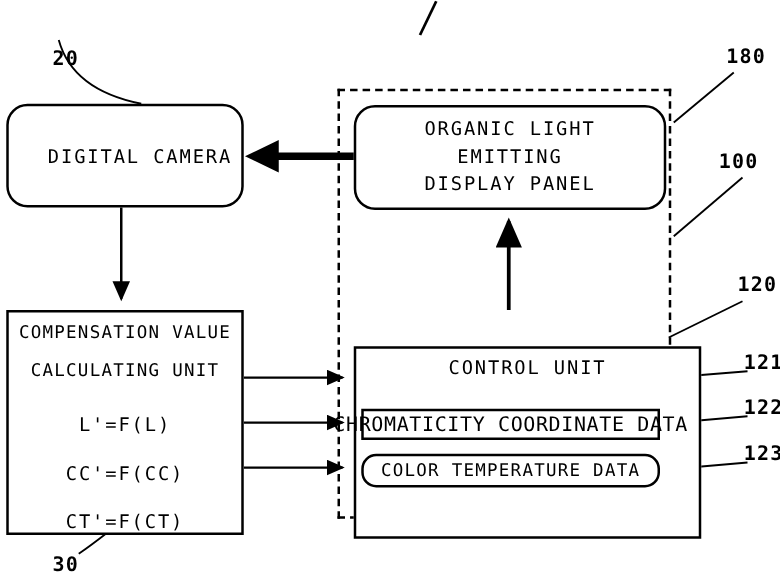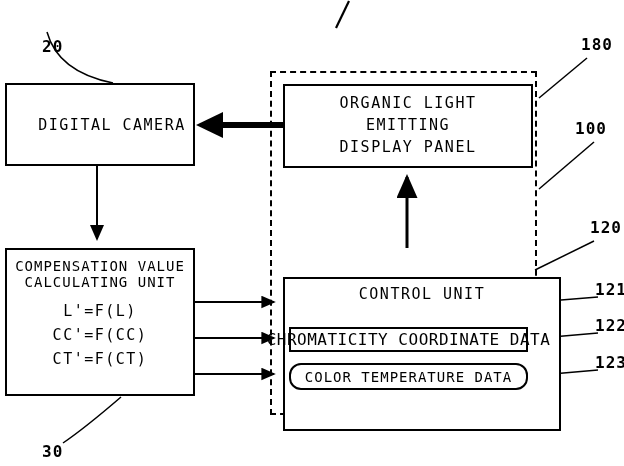--- a/index.html
+++ b/index.html
@@ -45,21 +45,21 @@
     white-space: nowrap;
   }
   svg.overlay {
     position: absolute;
     left: 0;
     top: 0;
     width: 624px;
     height: 466px;
     pointer-events: none;
   }
-  .fs15 { font-size: 15px; letter-spacing: 1.5px; }
+  .fs15 { font-size: 15px; letter-spacing: 1.5px; border-radius: 17px; }
   .fs14 { font-size: 14px; letter-spacing: 1px; }
 </style>
 </head>
 <body>
 
 <div id="stage">
 
   <svg class="overlay" viewBox="0 0 624 466">
     <defs>
       <marker id="arrow" markerWidth="10" markerHeight="10" refX="7" refY="3.5" orient="auto">
@@ -108,21 +108,21 @@
 
 
   <div class="box" style="left:289px; top:327px; width:239px; height:25px; font-size:16px; letter-spacing:0.5px;">
     <span class="label-line">CHROMATICITY COORDINATE DATA</span>
   </div>
 
   <div class="box" style="left:289px; top:363px; width:239px; height:27px; font-size:14px; letter-spacing:1px;border-radius:12px;">
     <span class="label-line">COLOR TEMPERATURE DATA</span>
   </div>
 
-  <div class="box" style="left:5px; top:248px; width:190px; height:148px; justify-content:flex-start; padding-top:8px;">
+  <div class="box" style="left:5px; top:248px; width:190px; height:180px; justify-content:space-between; padding-top:8px;">
     <span class="label-line fs14">COMPENSATION VALUE</span>
     <span class="label-line fs14">CALCULATING UNIT</span>
     <span class="label-line fs15" style="margin-top:12px;">L'=F(L)</span>
     <span class="label-line fs15" style="margin-top:6px;">CC'=F(CC)</span>
     <span class="label-line fs15" style="margin-top:6px;">CT'=F(CT)</span>
   </div>
 
   <div class="ref-num" style="left:42px; top:8px;margin-top:29px;">20</div>
   <div class="ref-num" style="left:581px; top:35px;">180</div>
   <div class="ref-num" style="left:575px; top:119px;">100</div>

